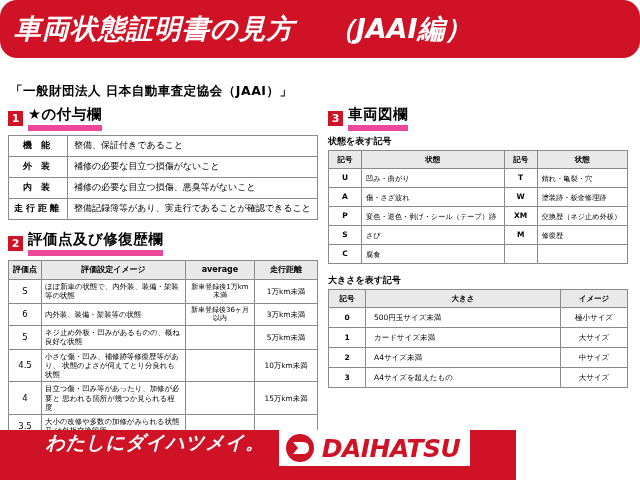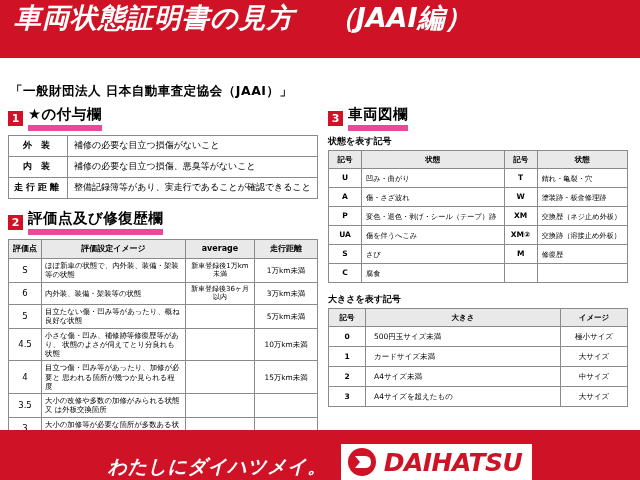--- a/index.html
+++ b/index.html
@@ -11,22 +11,24 @@
     overflow:hidden;
   }
   .page{position:relative;width:640px;height:480px;box-sizing:border-box;}
 
   
   .header{
     height:58px;
     background:#cf1225;
     color:#fff;
     display:flex;
+    align-items:center;
     padding:0 14px;
     box-sizing:border-box;
+    border-radius:17px;
   }
   .header .title{
     font-size:27px;
     font-weight:bold;
     letter-spacing:1px;
     font-style:italic;
     white-space:nowrap;
   }
   .header .title2{
     font-size:27px;
@@ -136,24 +138,24 @@
   }
   .tbl-size td{height:15px;text-align:center;font-size:7.5px;}
   .tbl-size td.mark{width:30px;font-weight:bold;}
   .tbl-size td.big{width:auto;text-align:left;padding-left:8px;}
   .tbl-size td.img{width:60px;}
 
   
   .footer{
     position:absolute;
     left:0;bottom:0;
-    width:640px;height:50px;
+    width:516px;height:50px;
     background:#cf1225;
     display:flex;
-    align-items:flex-end;
+    align-items:flex-start;
     justify-content:center;
     gap:14px;
   }
   .slogan{
     color:#fff;
     font-size:19px;
     font-weight:bold;
     font-style:italic;
     letter-spacing:0.5px;
   }
@@ -194,20 +196,24 @@
 
     <div class="col-left">
 
       <div class="sec-head">
         <div class="sec-num">1</div>
         <div class="sec-title">★の付与欄</div>
       </div>
 
       <table class="tbl-grant">
         <tbody>
+            <tr>
+          <td class="k">機 能</td>
+          <td class="v">整備、保証付きであること</td>
+        </tr>
         <tr>
           <td class="k">外 装</td>
           <td class="v">補修の必要な目立つ損傷がないこと</td>
         </tr>
         <tr>
           <td class="k">内 装</td>
           <td class="v">補修の必要な目立つ損傷、悪臭等がないこと</td>
         </tr>
         <tr>
           <td class="k">走行距離</td>
@@ -236,21 +242,21 @@
           <td class="dist">1万km未満</td>
         </tr>
         <tr>
           <td class="score">6</td>
           <td class="desc">内外装、装備・架装等の状態</td>
           <td class="cnt">新車登録後36ヶ月以内</td>
           <td class="dist">3万km未満</td>
         </tr>
         <tr>
           <td class="score">5</td>
-          <td class="desc">目立たない傷・凹み等があったり、概ね良好な状態</td>
+          <td class="desc">ネジ止め外板・凹みがあるものの、概ね良好な状態</td>
           <td class="cnt"></td>
           <td class="dist">5万km未満</td>
         </tr>
         <tr>
           <td class="score">4.5</td>
           <td class="desc">小さな傷・凹み、補修跡等修復歴等があり、
 状態のよさが伺えてとり分良れも状態</td>
           <td class="cnt"></td>
           <td class="dist">10万km未満</td>
         </tr>
@@ -324,26 +330,20 @@
           <td class="mark">A</td>
           <td class="txt">傷・さざ波れ</td>
           <td class="mark">W</td>
           <td class="txt">塗装跡・板金修理跡</td>
         </tr>
         <tr>
           <td class="mark">P</td>
           <td class="txt">変色・退色・剥げ・シール（テープ）跡</td>
           <td class="mark">XM</td>
           <td class="txt">交換歴（ネジ止め外板）</td>
-        </tr>
-        <tr>
-          <td class="mark">UA</td>
-          <td class="txt">傷を伴うへこみ</td>
-          <td class="mark">XM②</td>
-          <td class="txt">交換跡（溶接止め外板）</td>
         </tr>
         <tr>
           <td class="mark">S</td>
           <td class="txt">さび</td>
           <td class="mark">M</td>
           <td class="txt">修復歴</td>
         </tr>
         <tr>
           <td class="mark">C</td>
           <td class="txt">腐食</td>

